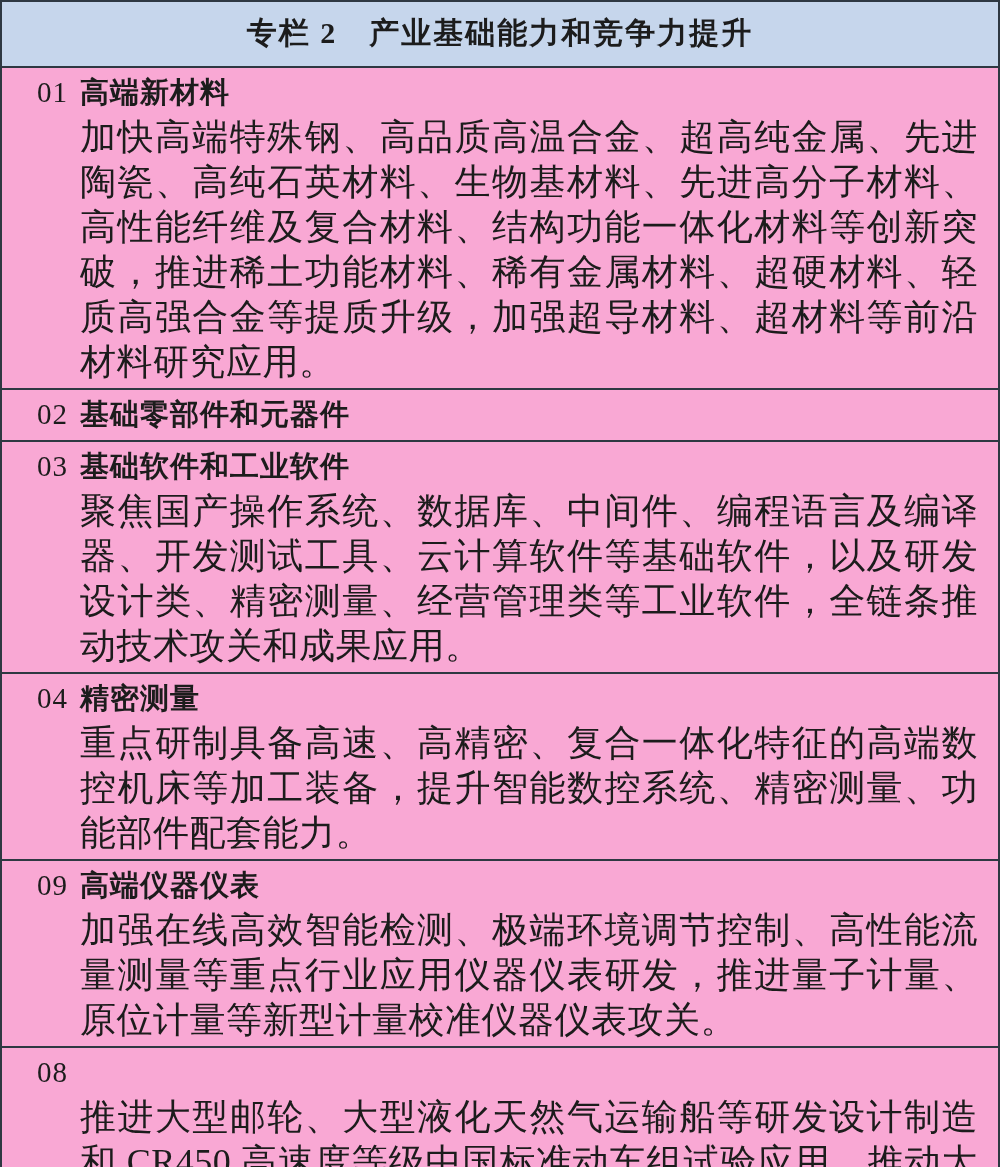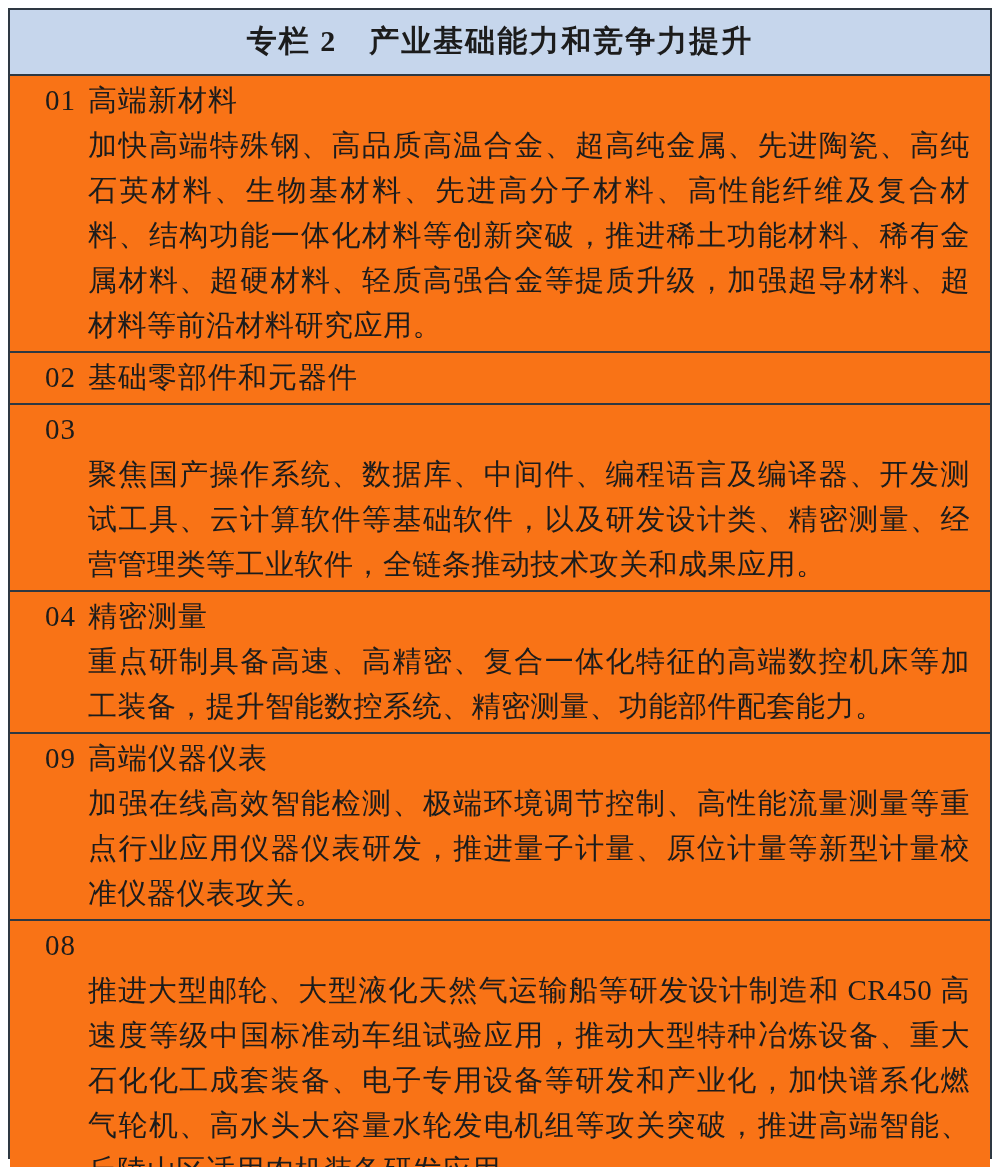--- a/index.html
+++ b/index.html
@@ -7,21 +7,20 @@
     margin: 0;
     padding: 0;
     background: #ffffff;
     width: 1000px;
     font-family: "Liberation Serif", "DejaVu Serif", serif;
     color: #1c1c1c;
   }
   .page {
     width: 1000px;
     height: 1167px;
-    padding: 8px;
     background: #ffffff;
   }
   .panel {
     width: 100%;
     height: 100%;
     border: 2px solid #2e3842;
     background: #cde8fc;
     display: flex;
     flex-direction: column;
   }
@@ -31,45 +30,45 @@
     text-align: center;
     font-size: 30px;
     font-weight: bold;
     padding: 11px 0 12px 0;
     letter-spacing: 2px;
     flex: 0 0 auto;
   }
   .section {
     border-bottom: 2px solid #2e3842;
     padding: 2px 0 3px 0;
-    background: #f97316;
+    background: #f9a8d4;
   }
   .section:last-child { border-bottom: none; }
   .section-head {
     display: flex;
     align-items: baseline;
     font-size: 29px;
     line-height: 45px;
     padding-left: 35px;
   }
   .section-number {
     width: 43px;
     flex: 0 0 auto;
     font-family: "Liberation Serif", "DejaVu Serif", serif;
     font-weight: normal;
     letter-spacing: 1px;
   }
   .section-title {
-    font-weight: normal;
+    font-weight: bold;
     letter-spacing: 1px;
   }
   .section-body {
     margin: 0;
     padding: 0 20px 0 78px;
-    font-size: 29px;
+    font-size: 36px;
     line-height: 45px;
     text-align: justify;
     text-justify: inter-ideograph;
     letter-spacing: 0.5px;
   }
 </style>
 </head>
 <body>
 
 <div class="page">
@@ -88,20 +87,21 @@
     <div class="section">
       <div class="section-head">
         <span class="section-number">02</span>
         <span class="section-title">基础零部件和元器件</span>
       </div>
     </div>
 
     <div class="section">
       <div class="section-head">
         <span class="section-number">03</span>
+        <span class="section-title">基础软件和工业软件</span>
       </div>
       <p class="section-body">聚焦国产操作系统、数据库、中间件、编程语言及编译器、开发测试工具、云计算软件等基础软件，以及研发设计类、精密测量、经营管理类等工业软件，全链条推动技术攻关和成果应用。</p>
     </div>
 
     <div class="section">
       <div class="section-head">
         <span class="section-number">04</span>
         <span class="section-title">精密测量</span>
       </div>
       <p class="section-body">重点研制具备高速、高精密、复合一体化特征的高端数控机床等加工装备，提升智能数控系统、精密测量、功能部件配套能力。</p>

